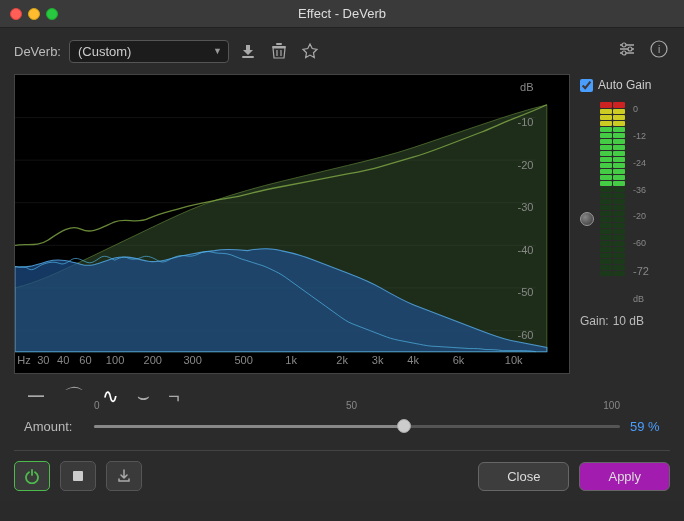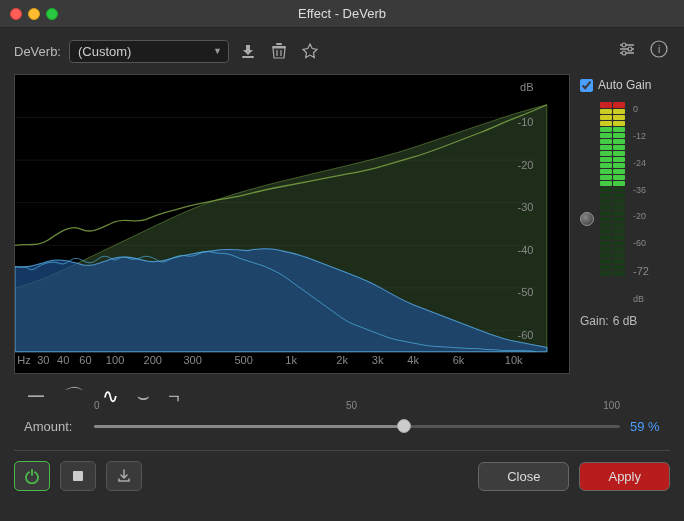--- a/index.html
+++ b/index.html
@@ -299,21 +299,21 @@
     .action-btn {
       background: #3d3d3d;
       border: 1px solid #666;
       border-radius: 6px;
       color: #ddd;
       padding: 6px 28px;
       font-size: 13px;
       cursor: pointer;
     }
     .action-btn.apply {
-      background: #b91c1c;
+      background: #a21caf;
     }
   </style>
 </head>
 <body>
 
 <div class="title-bar">
   <div class="title-bar-controls">
     <div class="traffic-light tl-close"></div>
     <div class="traffic-light tl-min"></div>
     <div class="traffic-light tl-max"></div>
@@ -507,21 +507,21 @@
           <span style="font-size:9px;color:#888;">-36</span>
           <span style="font-size:9px;color:#888;">-20</span>
           <span style="font-size:9px;color:#888;">-60</span>
           <span style="font-size:11px;color:#888;">-72</span>
           <span style="font-size:9px;color:#888;">dB</span>
         </div>
       </div>
 
       <div class="gain-value-row" style="margin-top:4px;">
         <span>Gain:</span>
-        <span style="color:#bbb;">6 dB</span>
+        <span style="color:#bbb;">10 dB</span>
       </div>
     </div>
   </div>
 
   <div class="processing-focus-row">
     <div class="pf-buttons">
       <button class="pf-btn" title="Flat" style="font-size:16px;font-weight:bold;letter-spacing:2px;">—</button>
       <button class="pf-btn" title="Low Shelf" style="font-size:20px;">⌒</button>
       <button class="pf-btn active" title="Bell" style="font-size:20px;">∿</button>
       <button class="pf-btn" title="Trough" style="font-size:20px;">⌣</button>

